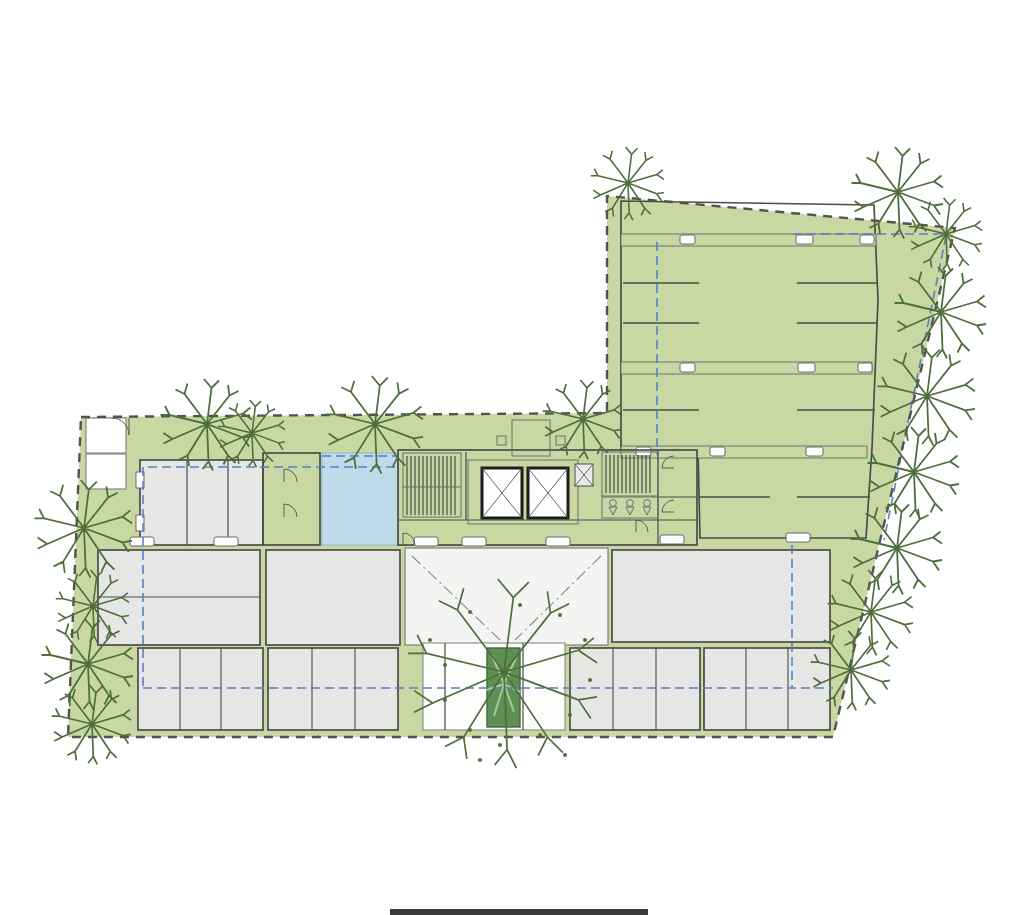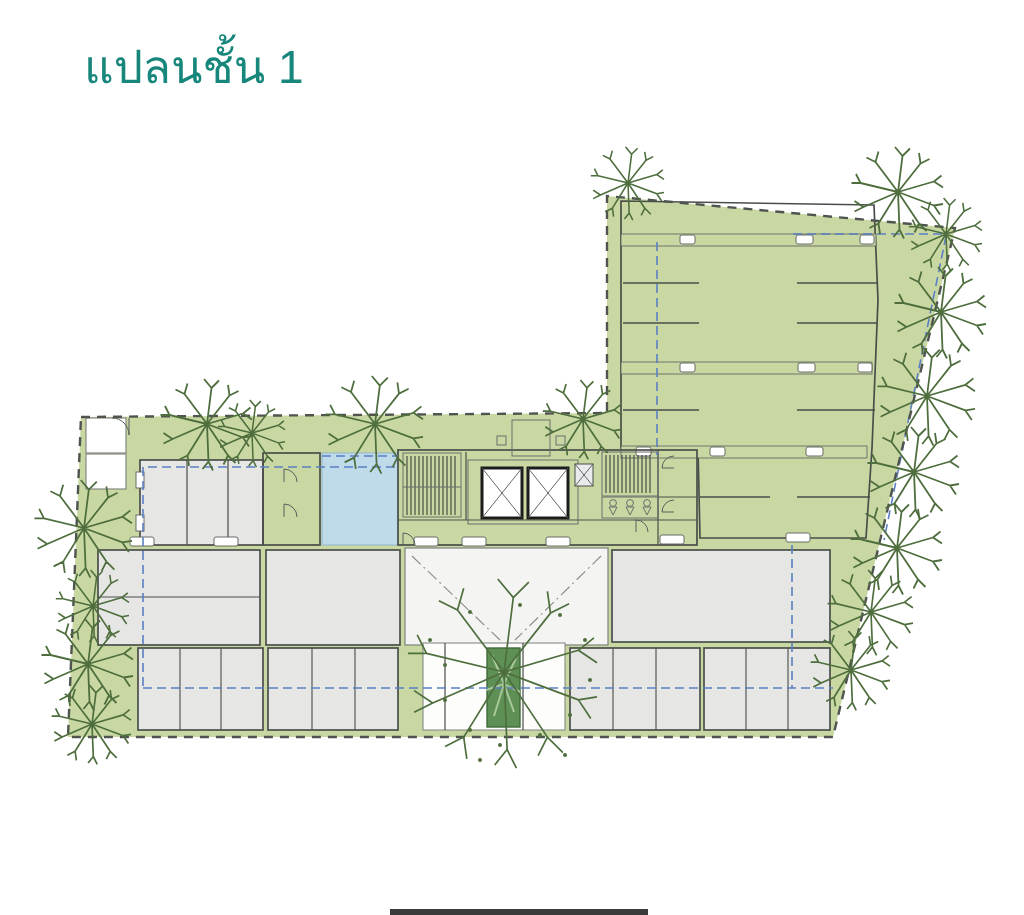--- a/index.html
+++ b/index.html
@@ -27,21 +27,20 @@
   .door{stroke:#5a5e5a;stroke-width:1;fill:none;}
   .shaft{fill:#ffffff;stroke:#1c1c1c;stroke-width:3;}
   .shaftx{stroke:#555;stroke-width:0.9;fill:none;}
   .bottom-artifact{position:absolute;left:390px;top:909px;width:258px;height:6px;background:#3a3a3a;}
 </style>
 </head>
 <body>
 
 <div class="stage">
 
-  <div class="title">แปลนชั้น 1</div>
 
   <svg class="plan" width="1024" height="915" viewBox="0 0 1024 915">
     <defs>
       <g id="tree">
         <path fill="none" d="M0 0 L3 -24 M3 -24 L-2 -30 M3 -24 L8 -29
           M0 0 L15 -19 M15 -19 L14 -26 M15 -19 L21 -22
           M0 0 L24 -7 M24 -7 L29 -11 M24 -7 L30 -3
           M0 0 L24 9 M24 9 L30 8 M24 9 L28 15
           M0 0 L14 21 M14 21 L19 26 M14 21 L11 27
           M0 0 L1 25 M1 25 L4 31 M1 25 L-3 30

